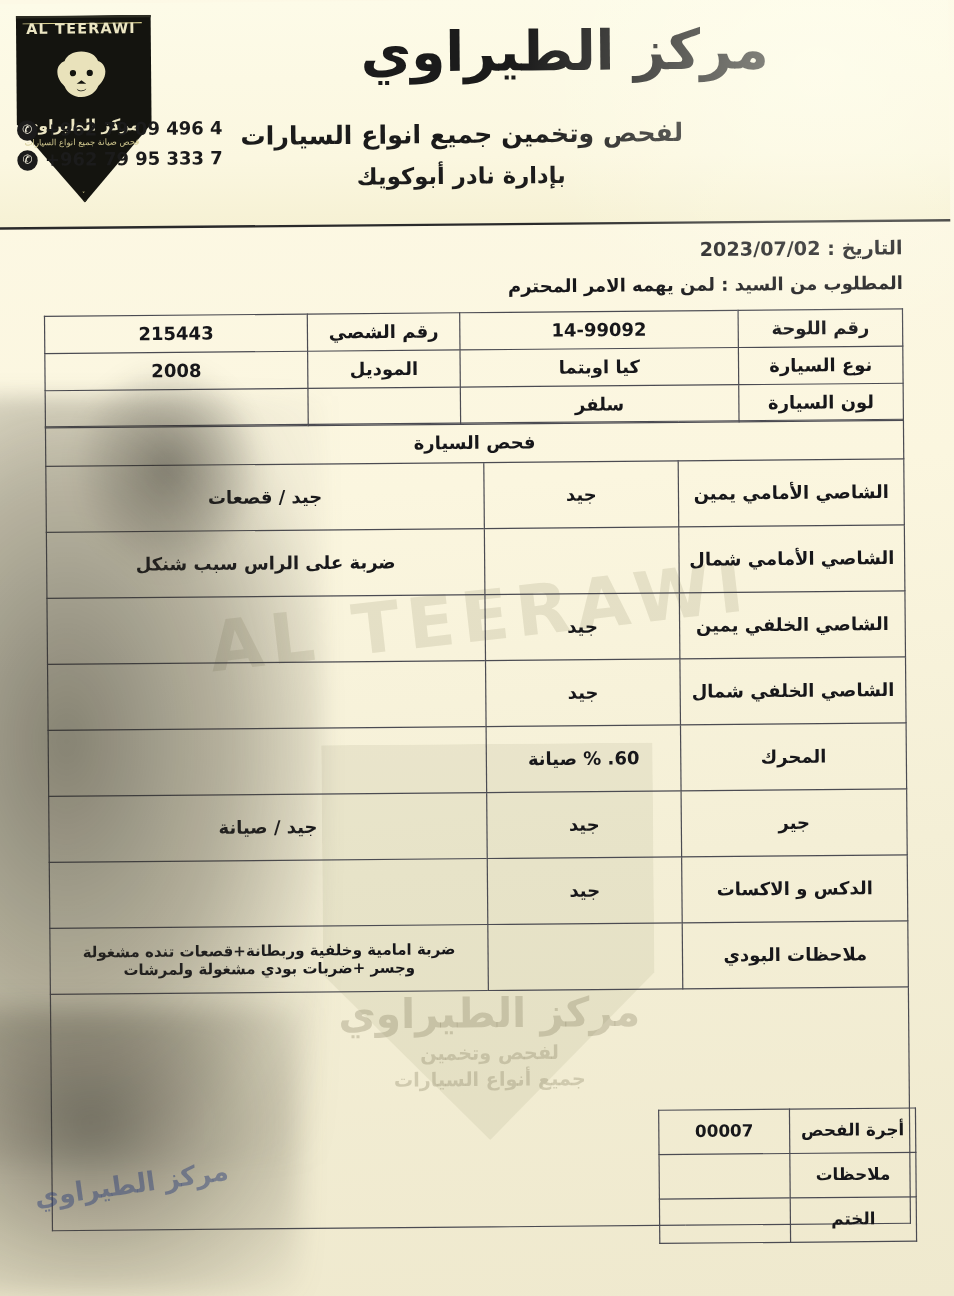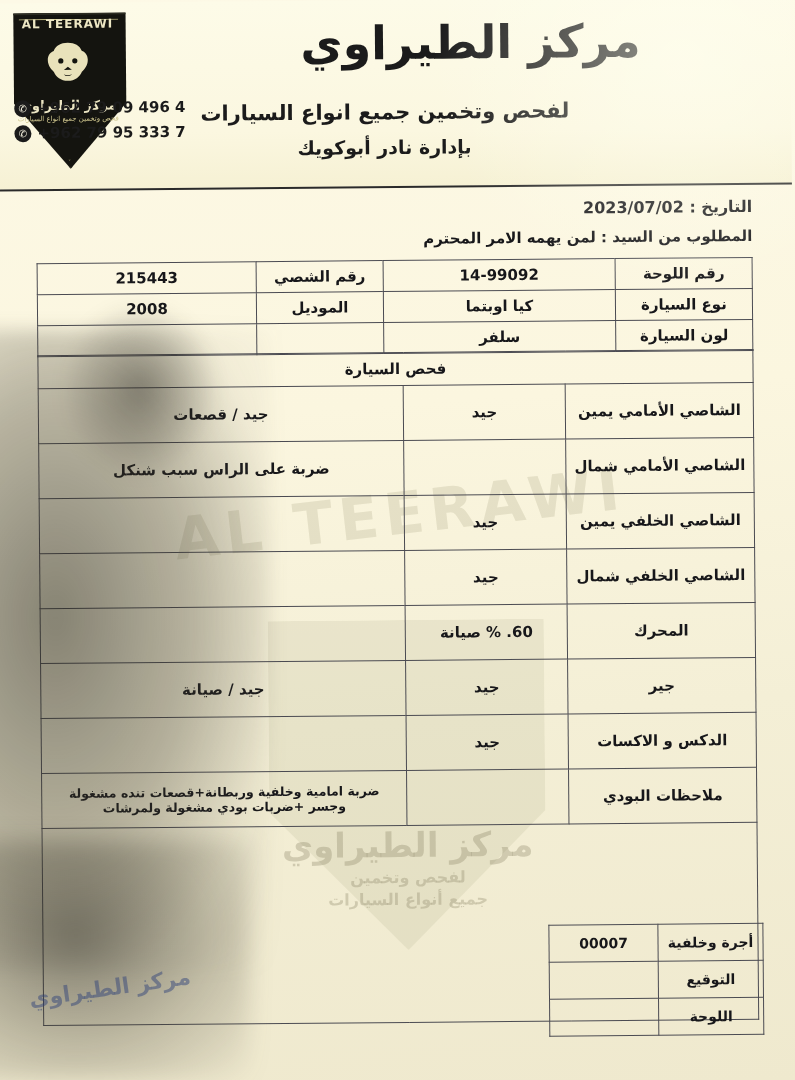--- a/index.html
+++ b/index.html
@@ -183,21 +183,21 @@
           </g>
           <g fill="#14140f">
             <circle cx="23" cy="22" r="2.6"></circle>
             <circle cx="37" cy="22" r="2.6"></circle>
             <path d="M30 28l-4 3h8z"></path>
             <path d="M26 35c2 2 6 2 8 0-1 3-7 3-8 0z"></path>
           </g>
         </svg>
         <div class="logo-ar">
           <span>مركز الطيراوي</span>
-          <small>فحص وتخمين جميع انواع السيارات</small>
+          <small>فحص صيانة جميع انواع السيارات</small>
         </div>
       </div>
 
       <div class="title-ar">مركز الطيراوي</div>
       <div class="subtitle-ar">لفحص وتخمين جميع انواع السيارات</div>
       <div class="subtitle2-ar">بإدارة نادر أبوكويك</div>
 
       <div class="phones">
         <div class="phone-row">
           <span class="phone-ico">✆</span>
@@ -292,29 +292,29 @@
         </tr>
         <tr>
           <td colspan="3" style="height:190px"></td>
         </tr>
       </tbody>
         </table>
 
       <table id="tbl-foot">
         <tbody>
             <tr>
-          <td class="k" style="width:88px">أجرة وخلفية</td>
+          <td class="k" style="width:88px">أجرة الفحص</td>
           <td class="v">00007</td>
         </tr>
         <tr>
-          <td class="k">التوقيع</td>
-          <td class="v"></td>
-        </tr>
-        <tr>
-          <td class="k">اللوحة</td>
+          <td class="k">ملاحظات</td>
+          <td class="v"></td>
+        </tr>
+        <tr>
+          <td class="k">الختم</td>
           <td class="v"></td>
         </tr>
       </tbody>
         </table>
 
     </div>
   </div>
 
   <div class="glare"></div>
   <div class="shadow3"></div>

